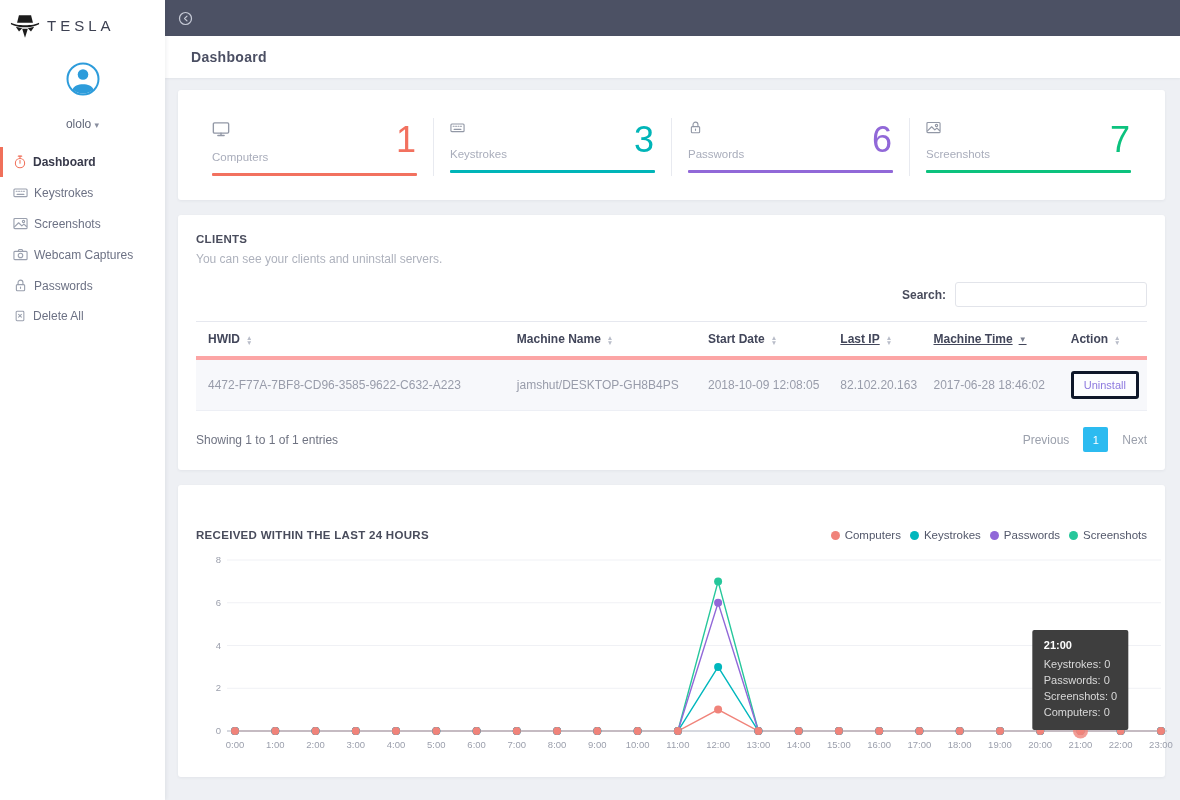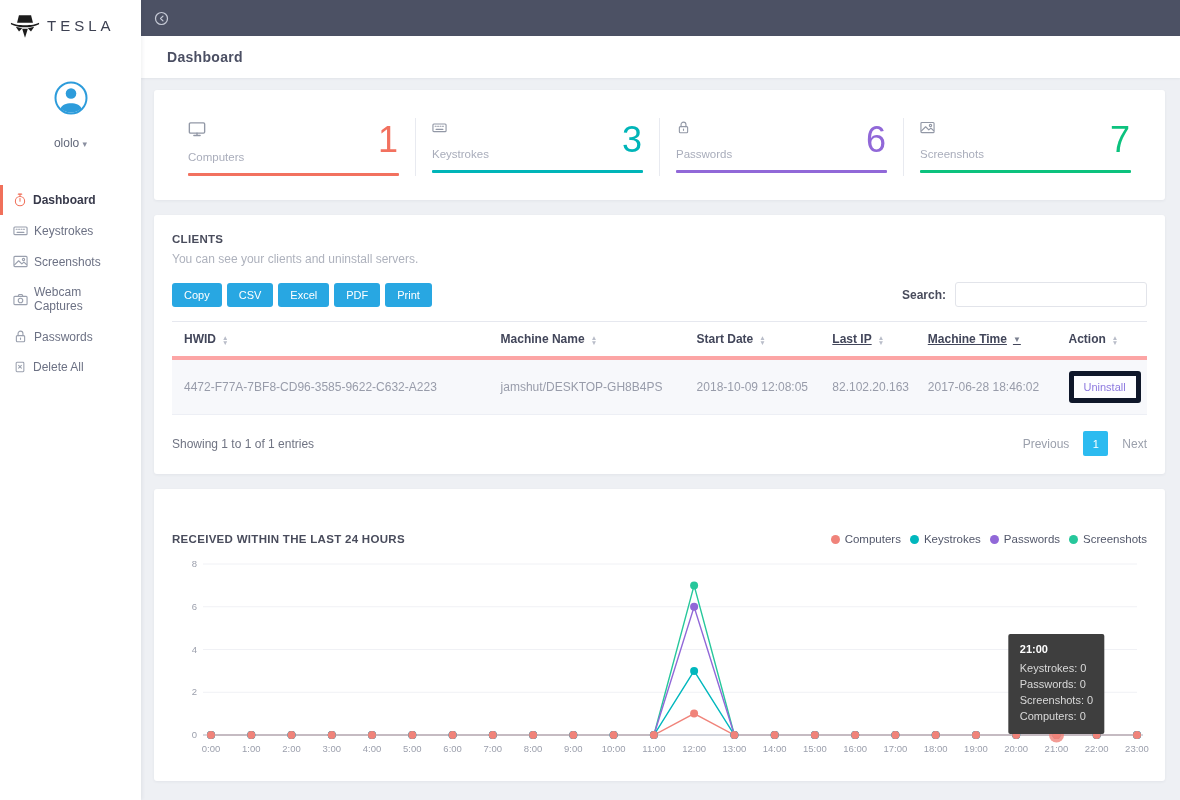--- a/index.html
+++ b/index.html
@@ -1,20 +1,20 @@
 <!DOCTYPE html>
 <html><head>
 <meta charset="utf-8">
 <style>
   * { margin:0; padding:0; box-sizing:border-box; }
   html,body { width:1180px; height:800px; overflow:hidden; }
   body { font-family:"Liberation Sans", sans-serif; display:flex; background:#eef0f4; color:#3f4354; }
 
   
-  .sidebar { width:141px; background:#ffffff; box-shadow:1px 0 4px rgba(40,45,70,.08); z-index:10; display:flex; flex-direction:column;gap:19px; }
+  .sidebar { width:165px; background:#ffffff; box-shadow:1px 0 4px rgba(40,45,70,.08); z-index:10; display:flex; flex-direction:column; }
   .logo { display:flex; align-items:center; gap:7px; padding:12px 8px 8px 10px; }
   .logo-text { font-size:15px; letter-spacing:4px; color:#3d4152; font-weight:400; }
   .profile { text-align:center; padding:14px 0 16px; }
   .username { font-size:12px; color:#62687a; margin-top:16px; }
   .caret { font-size:9px; color:#8a8fa0; }
   .menu { display:flex; flex-direction:column; }
   .menu-item { display:flex; align-items:center; gap:6px; padding:8px 8px 8px 10px; font-size:12px; color:#6c7184; border-left:3px solid transparent; cursor:pointer; }
   .menu-item .mi-icon { display:inline-flex; color:#9aa0ae; }
   .menu-item.active { border-left-color:#F0705A; color:#37394a; font-weight:bold; }
   .menu-item.active .mi-icon { color:#F0705A; }
@@ -43,21 +43,21 @@
   .section-sub { font-size:12px; color:#aeb2bd; margin-top:7px; }
   .toolbar { display:flex; align-items:center; margin-top:16px; }
   .btn-export { background:#28A7E2; color:#fff; font-size:11px; padding:6px 12px; border-radius:3px; margin-right:5px; border:none; cursor:pointer; font-family:inherit; }
   .search { margin-left:auto; display:flex; align-items:center; gap:9px; font-size:12px; color:#494c5c; font-weight:bold; }
   .search input { width:192px; height:25px; border:1px solid #e2e4ea; border-radius:3px; padding:0 8px; font-family:inherit; font-size:12px; outline:none; }
   table { width:100%; border-collapse:collapse; margin-top:14px; table-layout:fixed; }
   th { border-top:1px solid #e6e8ef; border-bottom:4px solid #fca5a5; padding:10px 12px; font-size:12px; color:#42465a; text-align:left; font-weight:bold; white-space:nowrap; cursor:pointer; }
   td { padding:11px 12px; font-size:12px; color:#989caa; background:#f7f8fb; border-bottom:1px solid #edeff5; white-space:nowrap; overflow:hidden; }
   .sort-both { display:inline-flex; flex-direction:column; margin-left:6px; font-size:6.5px; color:#b9bdc9; line-height:5px; vertical-align:middle; }
   .sort-desc { margin-left:6px; font-size:8px; color:#7b8090; vertical-align:middle; }
-  .btn-uninstall { color:#8d79df; border:5px solid #0f172a; background:#fdfdff; padding:5px 10px; border-radius:3px; font-size:11px; cursor:pointer; font-family:inherit; }
+  .btn-uninstall { color:#8d79df; border:3px solid #0f172a; background:#fdfdff; padding:5px 10px; border-radius:3px; font-size:11px; cursor:pointer; font-family:inherit; }
   .table-footer { display:flex; align-items:center; margin-top:16px; }
   .showing { font-size:12px; color:#6f7382; }
   .pager { margin-left:auto; display:flex; align-items:center; gap:14px; font-size:12px; color:#9ba0ac; }
   .pager .pg-btn { cursor:pointer; }
   .page-num { width:25px; height:25px; background:#2CBBF0; color:#fff; border-radius:2px; display:flex; align-items:center; justify-content:center; font-size:11px; cursor:pointer; }
 
   
   .chart-panel { padding:18px 18px 14px; }
   .chart-head { display:flex; align-items:flex-end; }
   .legend { margin-left:auto; margin-top:26px; display:flex; gap:9px; }
@@ -238,27 +238,20 @@
       <div class="stat-num" style="color:#0CC27E">7</div>
     </div>
           <div class="stat-line" style="background:#0CC27E"></div>
         </div>
       </div>
 
     <div class="panel clients">
       <div class="section-title">CLIENTS</div>
       <div class="section-sub">You can see your clients and uninstall servers.</div>
       <div class="toolbar">
-        <span id="export-buttons" style="display:flex;">
-            <button class="btn-export">Copy</button>
-            <button class="btn-export">CSV</button>
-            <button class="btn-export">Excel</button>
-            <button class="btn-export">PDF</button>
-            <button class="btn-export">Print</button>
-          </span>
         <div class="search">
           <span>Search:</span>
           <input type="text" value="" style="">
         </div>
       </div>
       <table>
         <thead>
             <tr id="clients-thead-row">
               <th style="width: 31.5%;"><span>HWID</span><span class="sort-both">
                   <span>▲</span>

